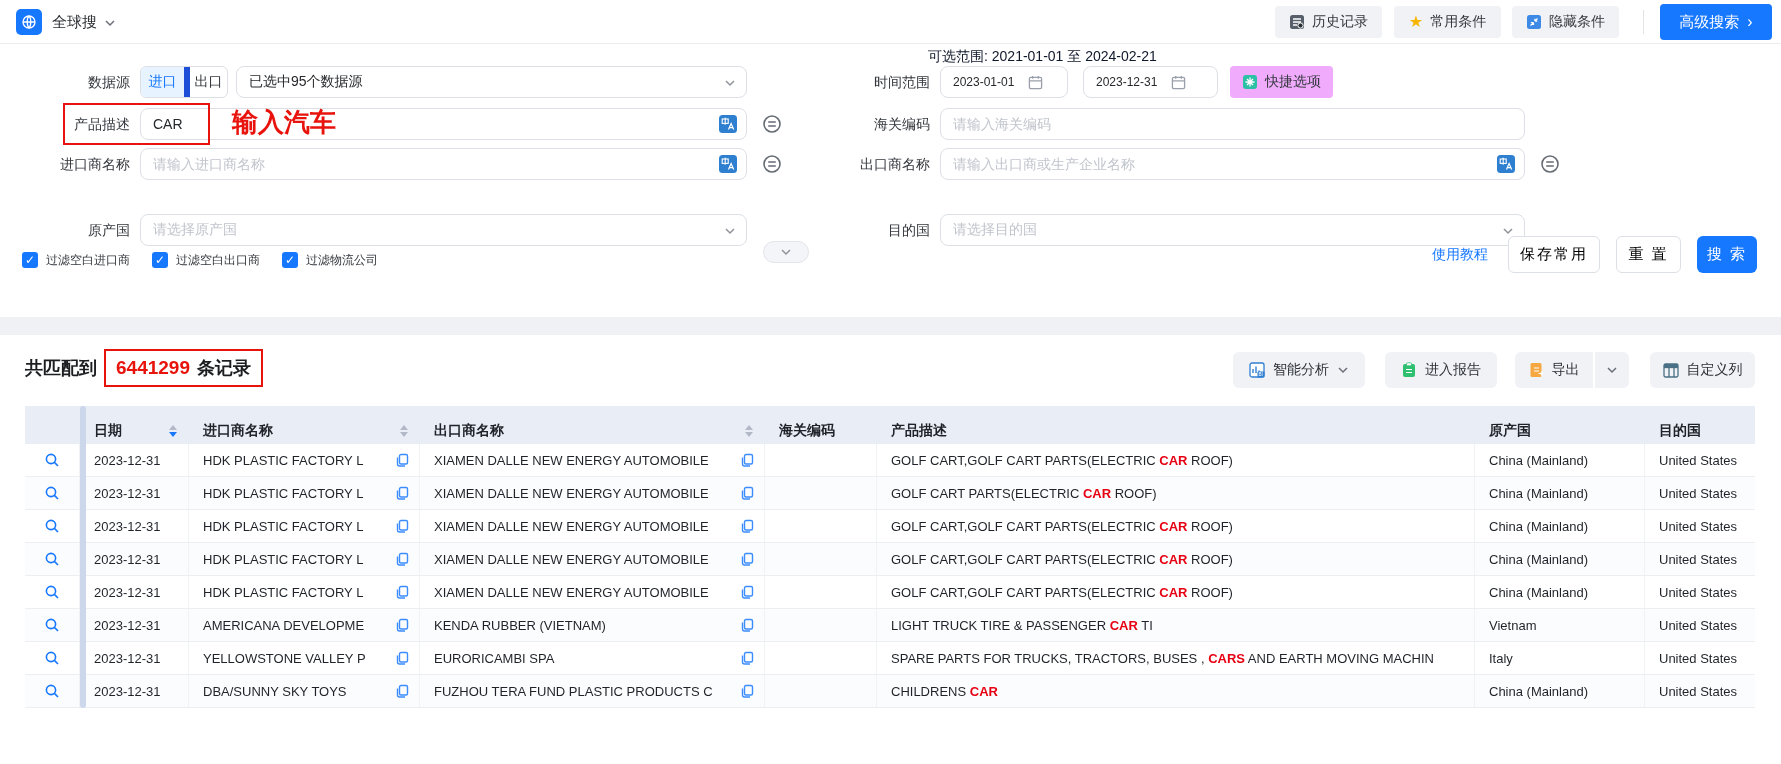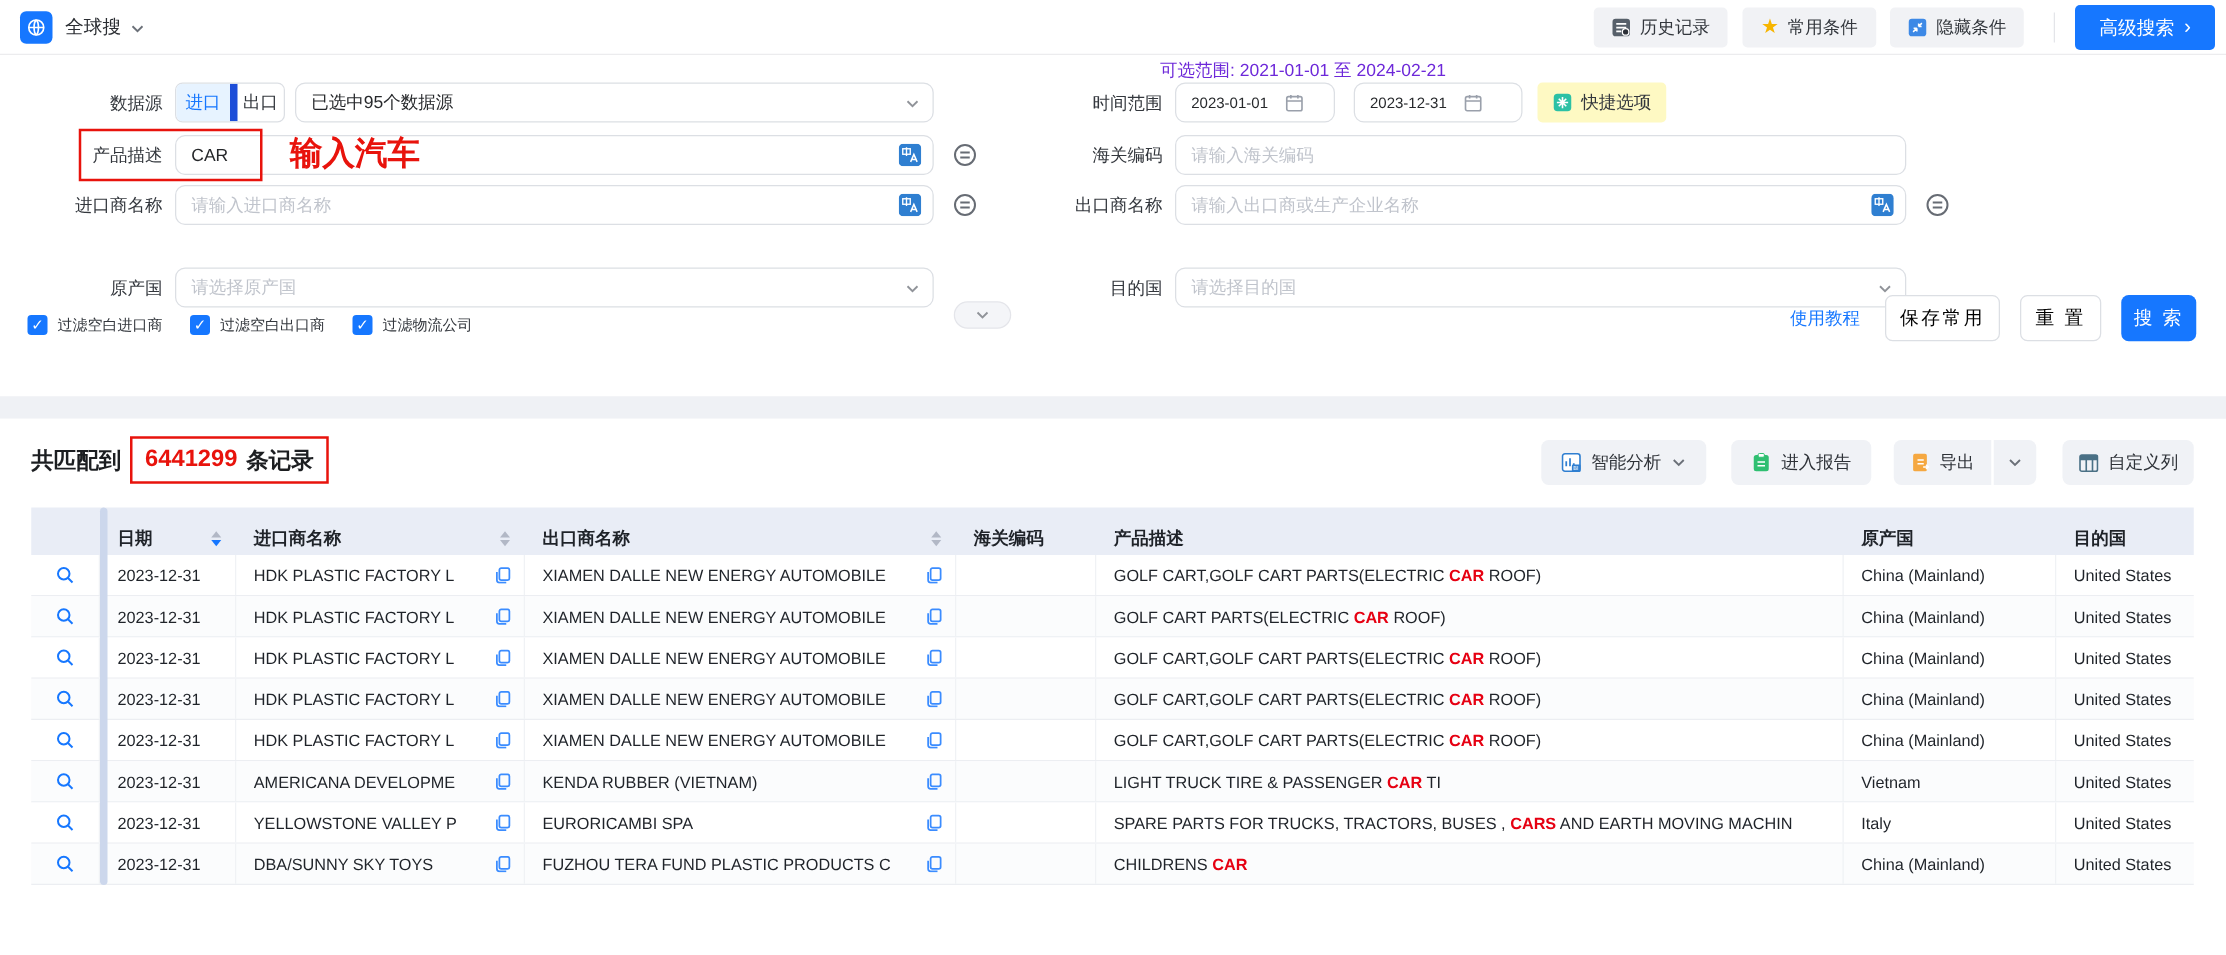--- a/index.html
+++ b/index.html
@@ -12,34 +12,34 @@
   .app-logo { position:absolute; left:16px; top:9px; width:26px; height:26px; background:#1677ff; border-radius:5px; display:flex; align-items:center; justify-content:center; }
   .app-name { position:absolute; left:52px; top:0; height:44px; line-height:44px; font-size:15px; color:#2b2e33; }
   .app-caret { position:absolute; left:104px; top:17px; }
   .tb-btn { position:absolute; top:6px; height:32px; background:#f1f2f5; border-radius:4px; display:flex; align-items:center; justify-content:center; gap:7px; font-size:14px; color:#33373d; width:107px; cursor:pointer; }
   .tb-divider { position:absolute; left:1643px; top:10px; width:1px; height:24px; background:#e4e5e9; }
   .tb-advanced { position:absolute; left:1660px; top:4px; width:112px; height:36px; background:#1677ff; color:#fff; border-radius:4px; display:flex; align-items:center; justify-content:center; gap:8px; font-size:15px; cursor:pointer; }
   .tb-advanced .arrow { font-size:16px; line-height:1; }
 
   
   .form-section { position:absolute; top:45px; left:0; width:1781px; height:272px; background:#fff; }
-  .range-note { position:absolute; left:928px; top:3px; font-size:14px; color:#6d28d9; }
+  .range-note { position:absolute; left:928px; top:3px; font-size:14px; color:#0f172a; }
   .f-label { position:absolute; width:110px; text-align:right; font-size:14px; color:#33373d; line-height:32px; }
   .f-input { position:absolute; height:32px; border:1px solid #dcdfe4; border-radius:8px; background:#fff; font-size:14px; color:#26282b; padding:0 34px 0 12px; outline:none; font-family:"Liberation Sans","DejaVu Sans",sans-serif; }
   .f-input::placeholder { color:#c0c4cc; }
   .f-select { position:absolute; height:32px; border:1px solid #dcdfe4; border-radius:8px; background:#fff; display:flex; align-items:center; padding:0 30px 0 12px; font-size:14px; cursor:pointer; }
   .f-select .ph { color:#c0c4cc; }
   .f-select .chev { position:absolute; right:10px; top:10px; }
   .seg { position:absolute; left:140px; top:21px; width:88px; height:32px; border:1px solid #dcdfe4; border-radius:6px; display:flex; overflow:hidden; background:#fff; }
   .seg-item { width:44px; height:100%; display:flex; align-items:center; justify-content:center; font-size:14px; cursor:pointer; color:#33373d; }
   .seg-item.active { background:#e7f3ff; color:#1677ff; }
   .seg-item + .seg-item { border-left:6px solid #1d4ed8; }
   .date-box { position:absolute; top:21px; height:32px; border:1px solid #dcdfe4; border-radius:8px; background:#fff; display:flex; align-items:center; padding:0 10px 0 12px; font-size:12px; color:#26282b; cursor:pointer; }
   .date-box .cal { margin-left:auto; }
-  .quick-btn { position:absolute; left:1230px; top:21px; height:32px; padding:0 12px; background:#fef9c3; border-radius:4px; display:flex; align-items:center; gap:7px; font-size:14px; color:#33373d; cursor:pointer; }
+  .quick-btn { position:absolute; left:1230px; top:21px; height:32px; padding:0 12px; background:#f0abfc; border-radius:4px; display:flex; align-items:center; gap:7px; font-size:14px; color:#33373d; cursor:pointer; }
   .in-icon { position:absolute; top:7px; cursor:pointer; }
   .ex-icon { position:absolute; cursor:pointer; }
   .ann-box { position:absolute; left:63px; top:58px; width:147px; height:42px; border:2px solid #e8130c; pointer-events:none; }
   .ann-text { position:absolute; left:232px; top:60px; font-size:26px; font-weight:bold; color:#e8130c; font-family:"DejaVu Serif","Liberation Serif",serif; pointer-events:none; }
   .checkbox { position:absolute; top:207px; width:16px; height:16px; background:#1677ff; border-radius:3px; color:#fff; font-size:12px; line-height:16px; text-align:center; cursor:pointer; }
   .cb-label { position:absolute; top:206px; font-size:12px; color:#33373d; line-height:18px; }
   .collapse-pill { position:absolute; left:763px; top:196px; width:46px; height:22px; border:1px solid #e4e5ea; background:#f4f5f8; border-radius:11px; display:flex; align-items:center; justify-content:center; cursor:pointer; }
   .tutorial { position:absolute; left:1432px; top:201px; font-size:14px; color:#1677ff; cursor:pointer; }
   .btn-plain { position:absolute; top:191px; height:37px; border:1px solid #dcdfe4; border-radius:6px; background:#fff; font-size:15px; color:#000000; display:flex; align-items:center; justify-content:center; cursor:pointer; letter-spacing:2px; }
   .btn-primary { position:absolute; left:1697px; top:191px; width:60px; height:37px; background:#1677ff; border-radius:6px; color:#ffffff; font-size:15px; display:flex; align-items:center; justify-content:center; cursor:pointer; letter-spacing:2px; }

